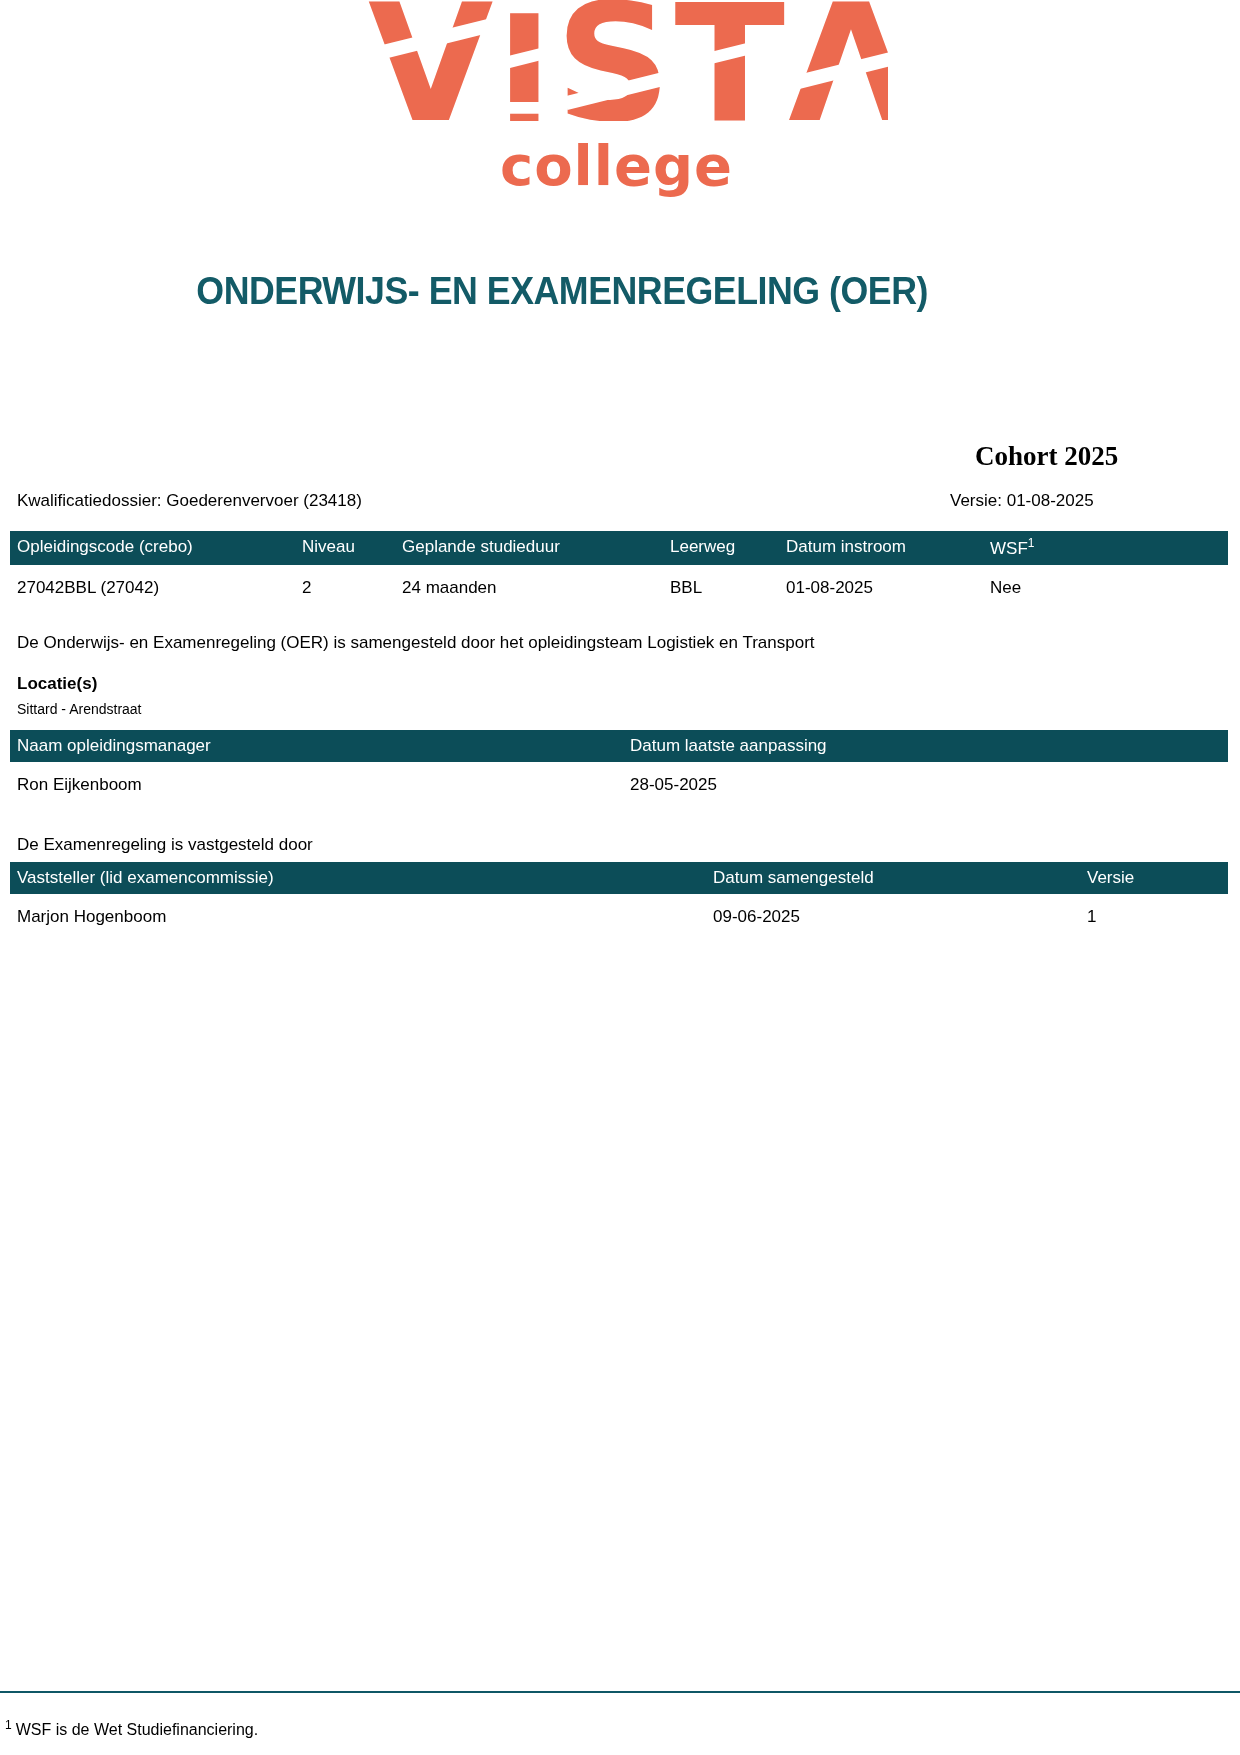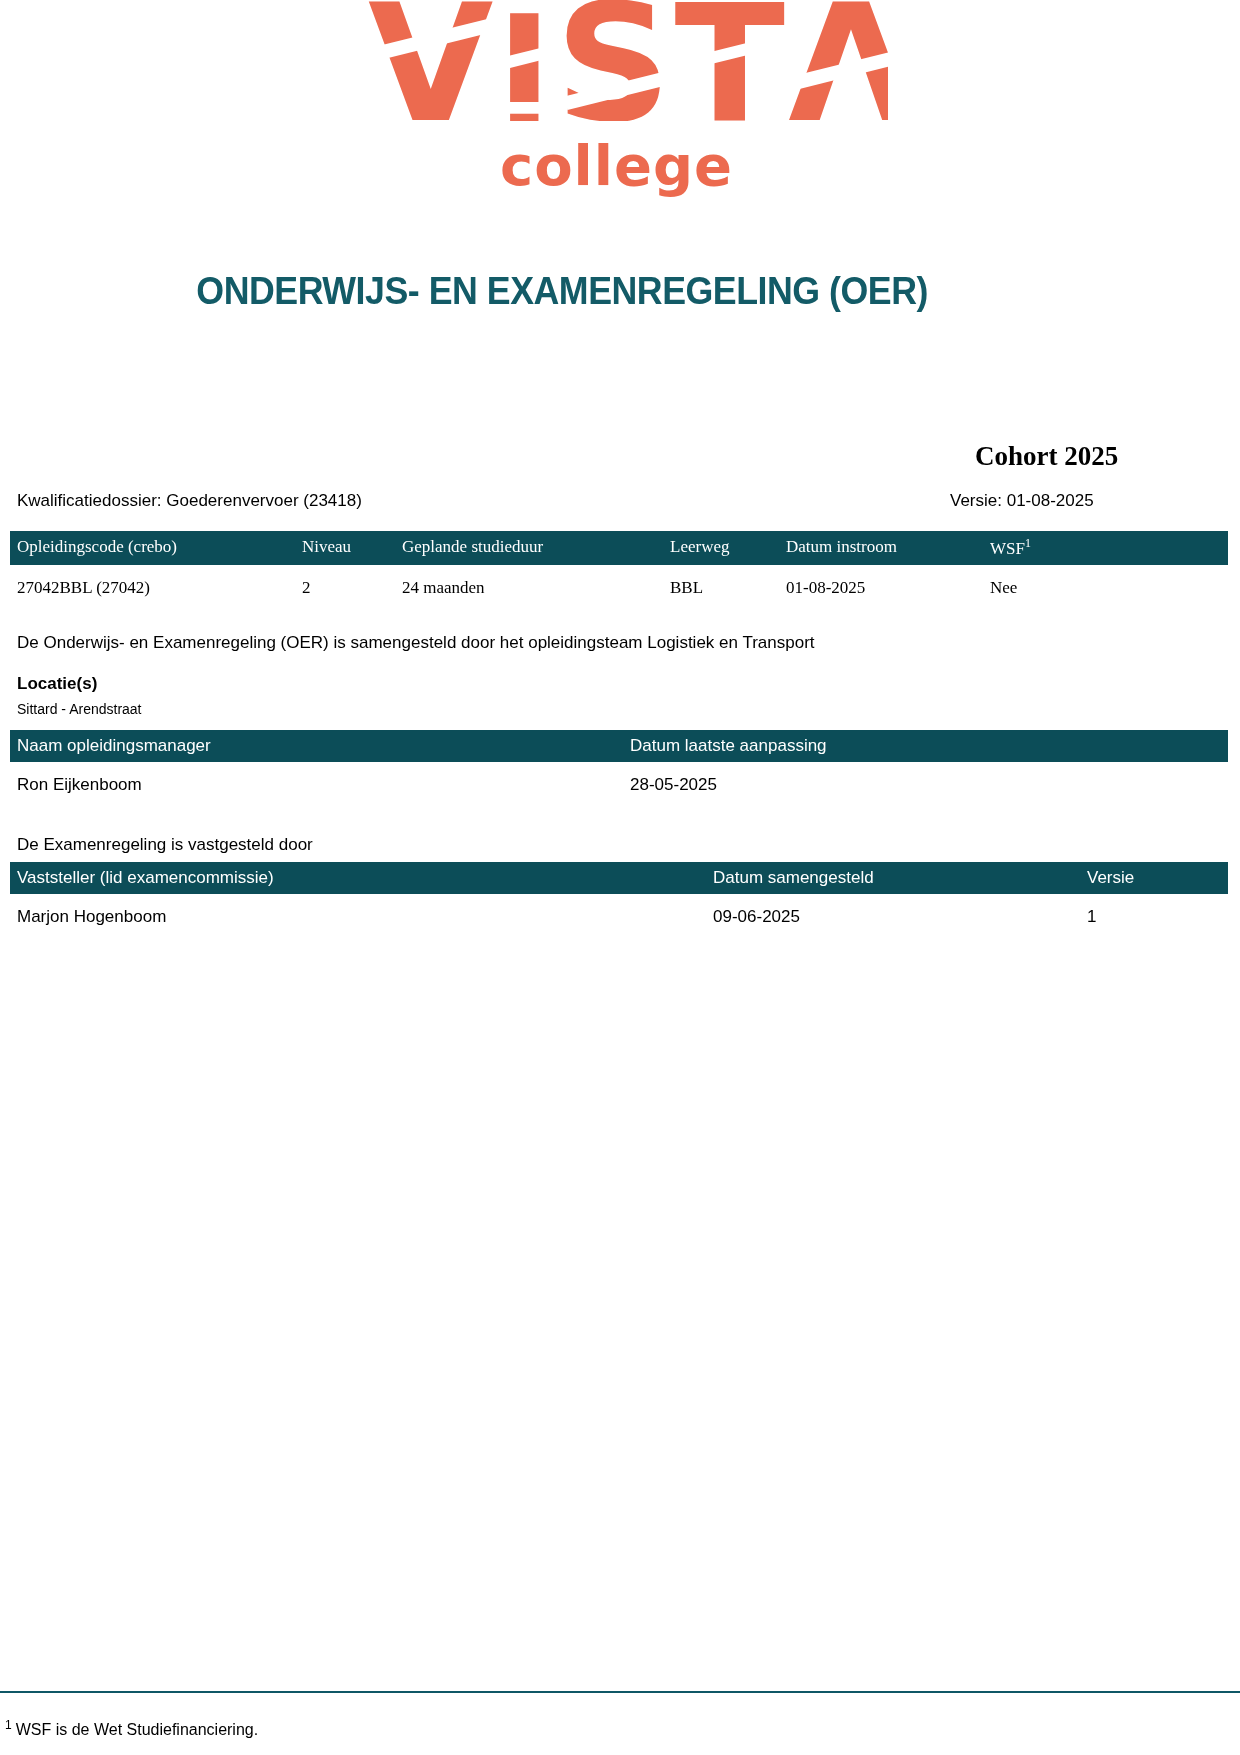--- a/index.html
+++ b/index.html
@@ -138,21 +138,21 @@
     overflow: hidden;
   }
   table.oer td {
     background: #ffffff;
     padding: 13px 7px 5px 7px;
     white-space: nowrap;
     overflow: hidden;
   }
   sup.hdr-sup { font-size: 12px; }
 
-  .t-program  { top: 531px; font-family: Liberation Serif, serif; }
+  .t-program  { top: 531px; }
   .t-manager  { top: 730px; }
   .t-approval { top: 862px; }
 
   
   .composed {
     position: absolute;
     left: 17px;
     top: 631px;
     font-size: 17px;
     line-height: 24px;

